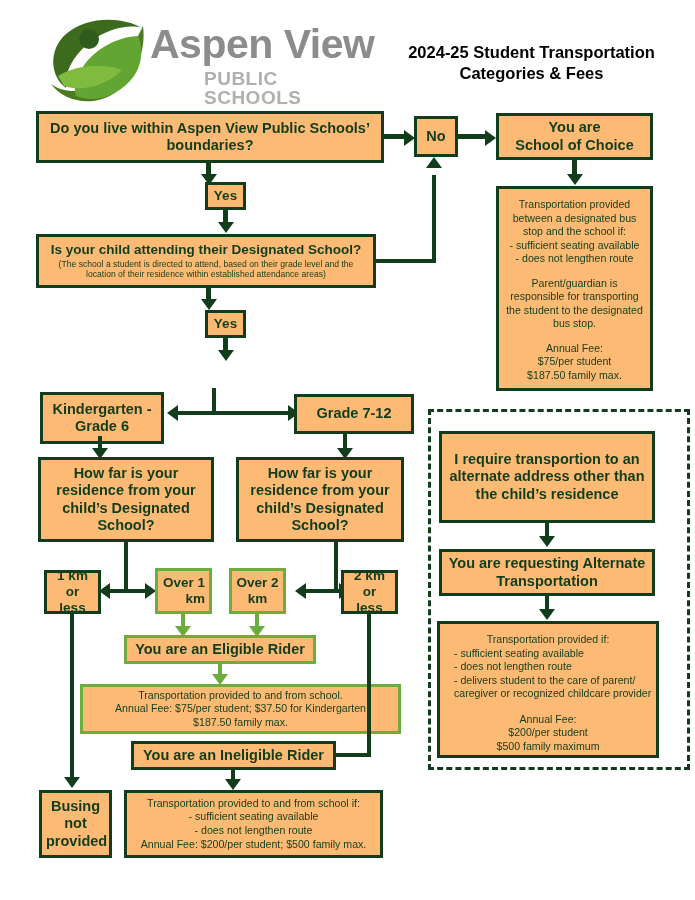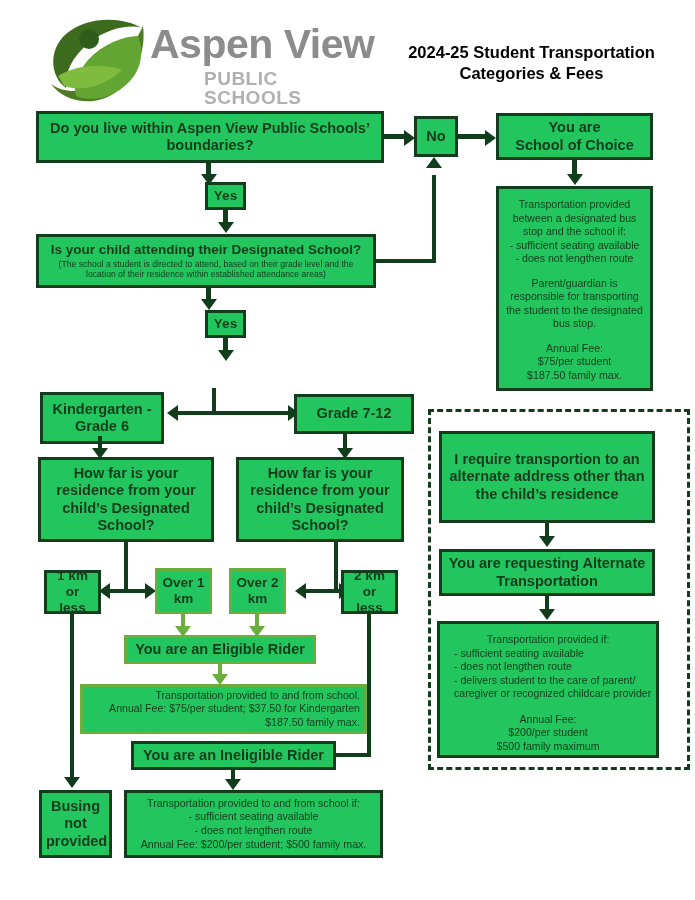--- a/index.html
+++ b/index.html
@@ -28,21 +28,21 @@
   .doc-title {
     position:absolute; left:374px; top:42px; width:315px;
     text-align:center; color:#000; font-weight:bold; font-size:16.5px;
     line-height:1.28;
   }
 
   
   .box {
     position:absolute;
     border:3px solid #123d1c;
-    background:#22c55e;
+    background:#fdba74;
     display:flex; align-items:center; justify-content:center;
     text-align:center;
     color:#123d1c;
   }
   .box.lt { border-color:#6cae3e; }
   .inner { padding:2px 4px; width:100%; }
 
   
   .t15 { font-size:14.5px; font-weight:bold; line-height:1.18; }
   .t14 { font-size:13.5px; font-weight:bold; line-height:1.18; }
@@ -204,21 +204,21 @@
   <div class="ln" style="left:124px; top:542px; width:4px; height:40px;"></div>
   <div class="ln" style="left:110px; top:589px; width:36px; height:4px;"></div>
   <div class="ln" style="left:124px; top:542px; width:4px; height:50px;"></div>
   <div class="arw left" style="left:99px; top:582.5px;"></div>
   <div class="arw right" style="left:145px; top:582.5px;"></div>
 
   <div class="box" style="left:44px; top:570px; width:57px; height:44px;">
     <div class="inner t14">1 km or less</div>
   </div>
 
-  <div class="box lt" style="left:155px; top:568px; width:57px; height:46px;">
+  <div class="box lt" style="left:155px; top:568px; width:57px; height:46px;text-align:right;">
     <div class="inner t14">Over 1 km</div>
   </div>
 
   <div class="ln" style="left:334px; top:542px; width:4px; height:50px;"></div>
   <div class="ln" style="left:306px; top:589px; width:34px; height:4px;"></div>
   <div class="arw left" style="left:295px; top:582.5px;"></div>
   <div class="arw right" style="left:339px; top:582.5px;"></div>
 
   <div class="box lt" style="left:229px; top:568px; width:57px; height:46px;">
     <div class="inner t14">Over 2 km</div>
@@ -233,21 +233,21 @@
   <div class="ln lt" style="left:255px; top:614px; width:4px; height:14px;"></div>
   <div class="arw down lt" style="left:249px; top:626px;"></div>
 
   <div class="box lt" style="left:124px; top:635px; width:192px; height:29px;">
     <div class="inner t15">You are an Eligible Rider</div>
   </div>
 
   <div class="ln lt" style="left:218px; top:664px; width:4px; height:13px;"></div>
   <div class="arw down lt" style="left:212px; top:674px;"></div>
 
-  <div class="box lt" style="left:80px; top:684px; width:287px; height:50px;text-align:right;">
+  <div class="box lt" style="left:80px; top:684px; width:321px; height:50px;">
     <div class="inner t11">
       <div>Transportation provided to and from school.</div>
       <div>Annual Fee: $75/per student; $37.50 for Kindergarten</div>
       <div>$187.50 family max.</div>
     </div>
   </div>
 
   <div class="ln" style="left:367px; top:614px; width:4px; height:141px;"></div>
   <div class="ln" style="left:336px; top:753px; width:35px; height:4px;"></div>
   <div class="arw left" style="left:325px; top:746.5px;"></div>

